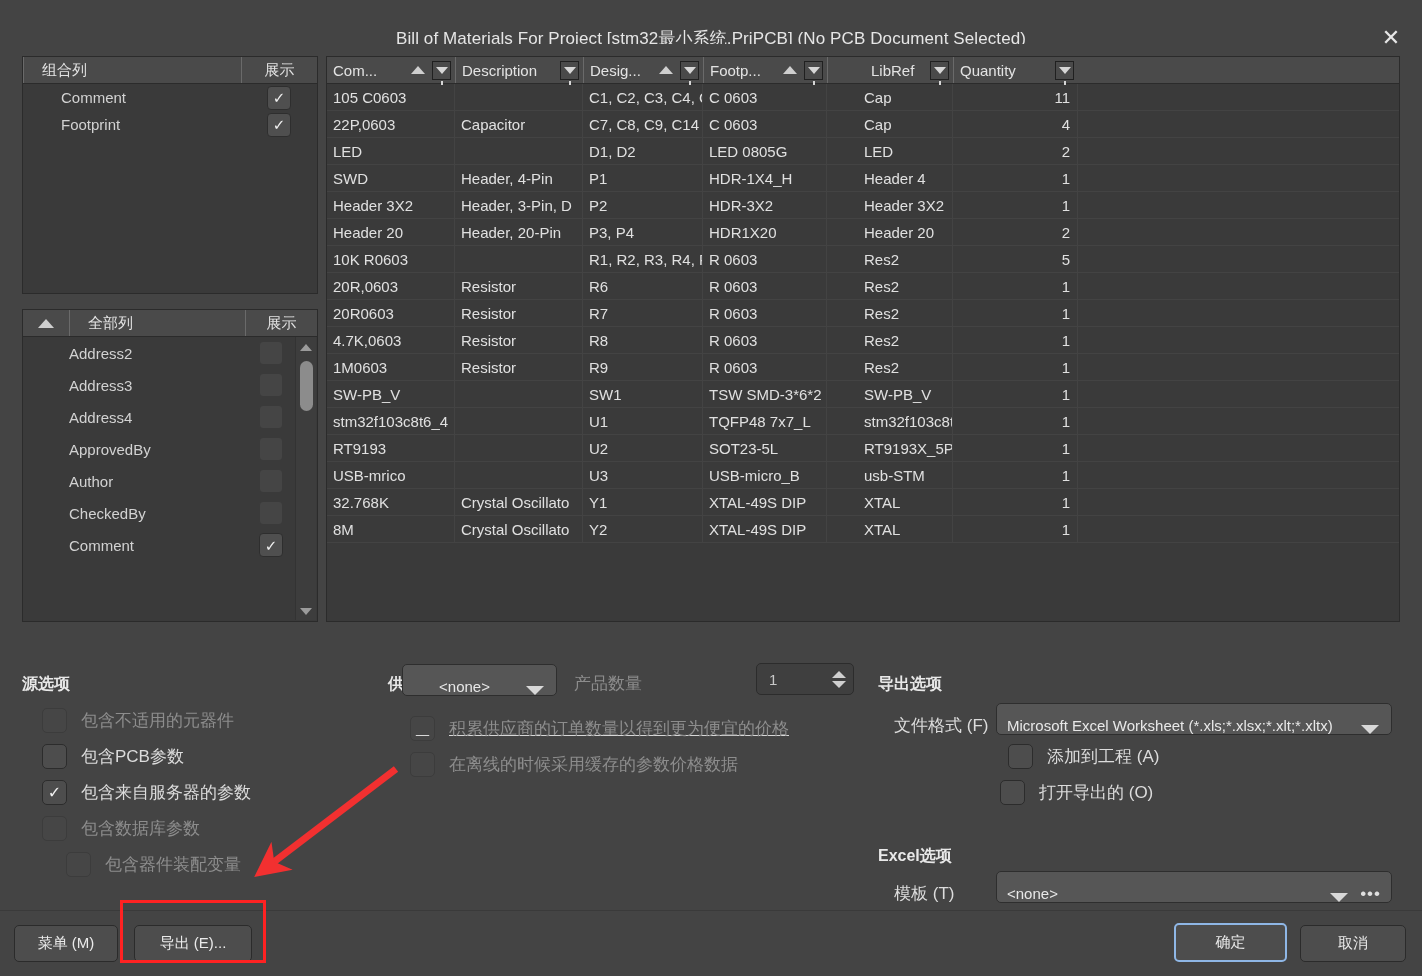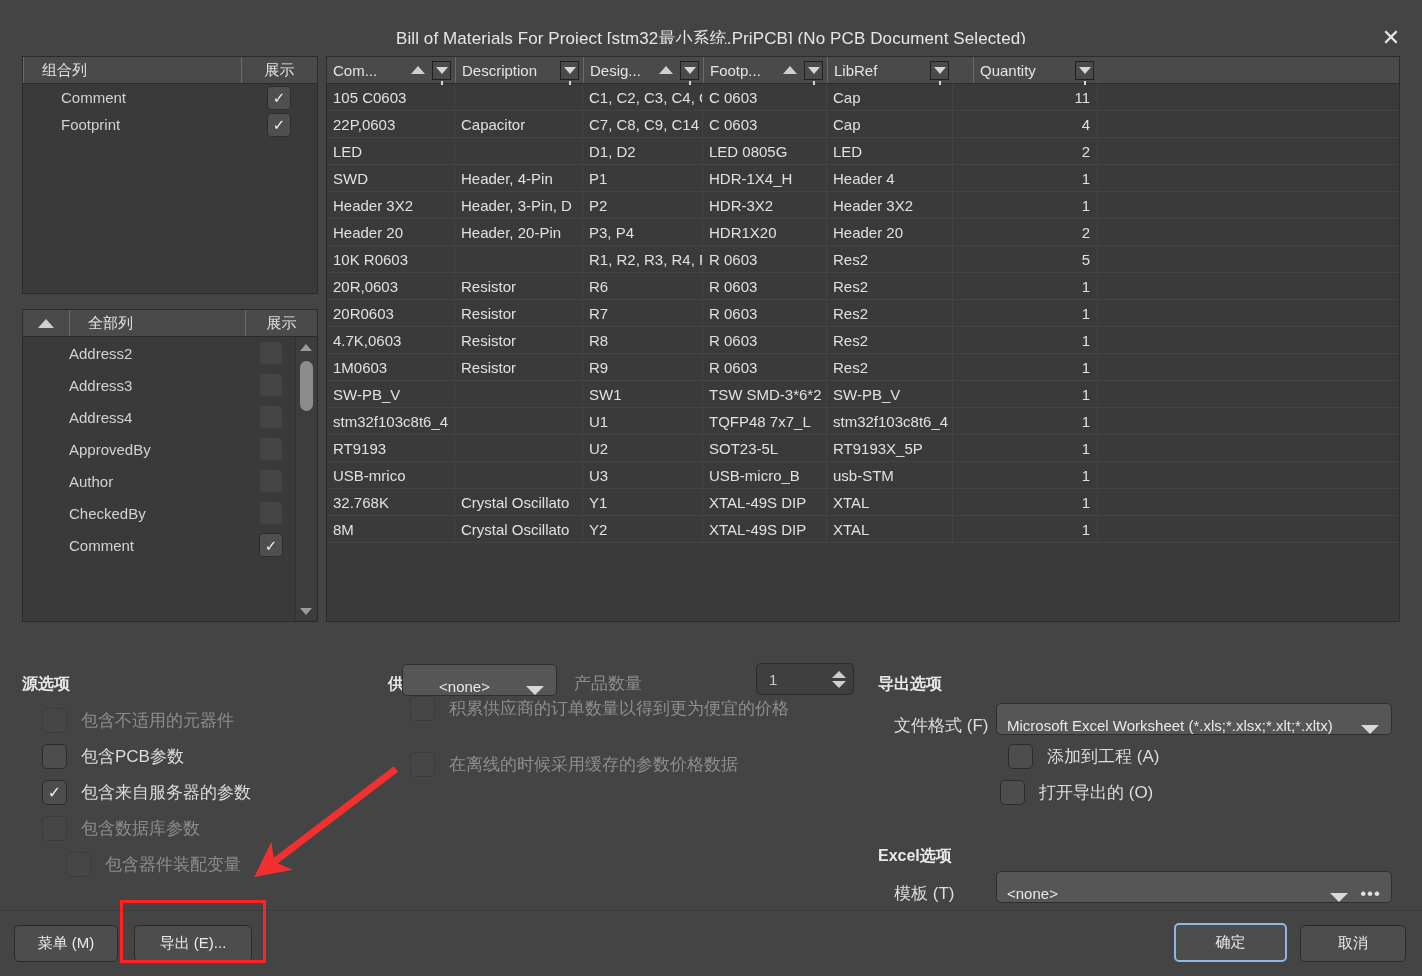--- a/index.html
+++ b/index.html
@@ -111,21 +111,21 @@
   .tr{display:flex;height:27px;border-bottom:1px solid #434343;box-sizing:border-box;}
   .td{
     height:100%;display:flex;align-items:center;box-sizing:border-box;
     border-right:1px solid #434343;font-size:15px;color:#e0e0e0;
     padding-left:6px;white-space:nowrap;overflow:hidden;
   }
   .td.num{justify-content:flex-end;padding-right:7px;padding-left:0;}
 
   
   .c0{width:128px;} .c1{width:128px;} .c2{width:120px;}
-  .c3{width:124px;} .c4{width:126px;} .c5{width:125px;margin-left:20px;}
+  .c3{width:124px;} .c4{width:126px;padding-left:37px;} .c5{width:125px;}
 
   
   .sec-title{position:absolute;font-size:16px;font-weight:bold;color:#e8e8e8;}
 
   .opt-row{position:absolute;display:flex;align-items:center;}
   .opt-row .txt{font-size:17px;margin-left:14px;color:#dcdcdc;}
   .opt-row .txt.dis{color:#8d8d8d;}
   .bigchk{
     width:25px;height:25px;border-radius:5px;background:#4d4d4d;border:1px solid #2c2c2c;
     box-sizing:border-box;display:flex;align-items:center;justify-content:center;
@@ -472,21 +472,21 @@
       <span class="caret"></span>
     </div>
     <div class="lbl-plain dis" style="left:566px;top:628px;">产品数量</div>
     <div class="spin" style="left:748px;top:619px;width:98px;height:32px;">
       <span class="sv">1</span>
       <span class="sarrows">
           <span class="sa-u"></span>
           <span class="sa-d"></span>
         </span>
     </div>
-    <div class="opt-row" style="left:402px;top:652px;">
+    <div class="opt-row" style="left:402px;top:672px;text-decoration:underline;">
       <span class="bigchk off dis">✓</span>
       <span class="txt dis">积累供应商的订单数量以得到更为便宜的价格</span>
     </div>
     <div class="opt-row" style="left:402px;top:708px;">
       <span class="bigchk off dis">✓</span>
       <span class="txt dis">在离线的时候采用缓存的参数价格数据</span>
     </div>
 
     <div class="sec-title" style="left:870px;top:630px;">导出选项</div>
     <div class="lbl-plain" style="left:886px;top:670px;">文件格式 (F)</div>

